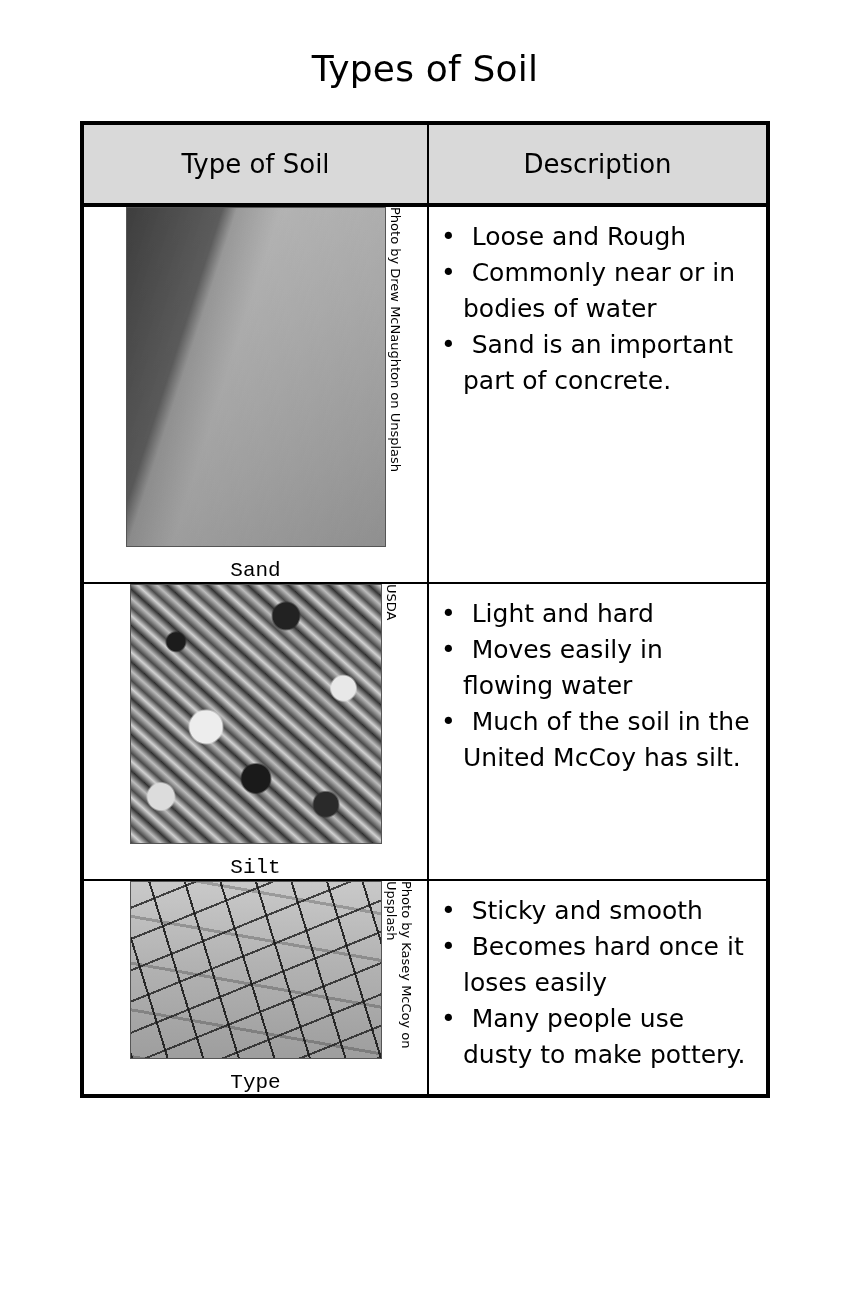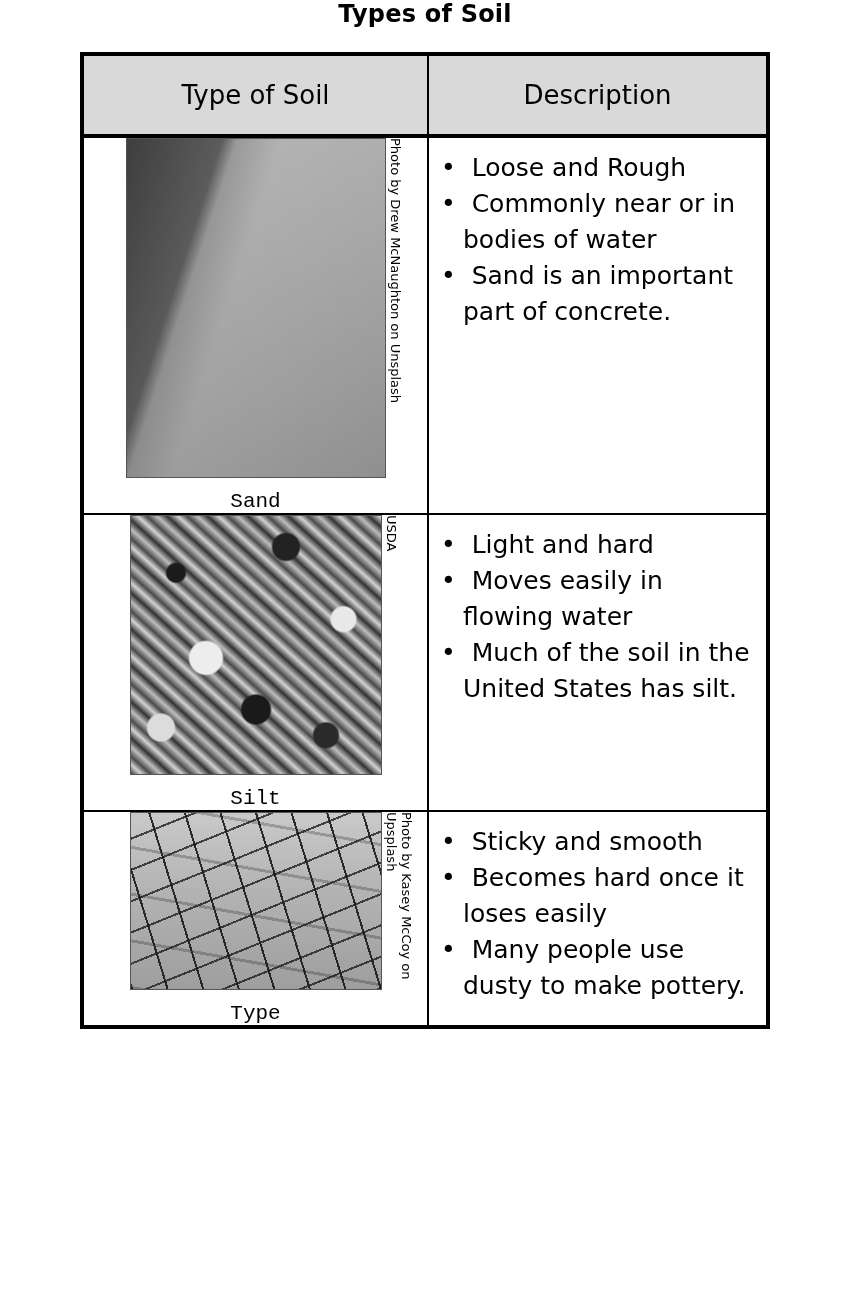--- a/index.html
+++ b/index.html
@@ -15,28 +15,29 @@
     overflow: hidden;
   }
   .page {
     position: relative;
     width: 850px;
     height: 1298px;
     box-sizing: border-box;
   }
   .page-title {
     text-align: center;
-    font-size: 24px;
-    font-weight: 700;
+    font-size: 36px;
+    font-weight: 400;
+    padding-top: 48px;
     padding-bottom: 20px;
     letter-spacing: 0.2px;
   }
   table.soil-table {
     border-collapse: collapse;
-    margin: 4px auto;
+    margin: 12px auto;
     width: 690px;
     table-layout: fixed;
     border: 4px solid #000;
   }
   table.soil-table th,
   table.soil-table td {
     border: 2px solid #000;
     vertical-align: top;
     padding: 0;
   }
@@ -179,21 +180,21 @@
           <div class="img-wrap">
             <div class="photo photo-silt"></div>
             <div class="credit">USDA</div>
           </div>
           <div class="soil-label">Silt</div>
         </td>
         <td class="desc-cell">
           <ul class="desc-list">
             <li>Light and hard</li>
             <li>Moves easily in flowing water</li>
-            <li>Much of the soil in the United States has silt.</li>
+            <li>Much of the soil in the United McCoy has silt.</li>
           </ul>
         </td>
       </tr>
 
       <tr>
         <td class="soil-cell">
           <div class="img-wrap">
             <div class="photo photo-clay"></div>
             <div class="credit">Photo by Kasey McCoy on Upsplash</div>
           </div>

